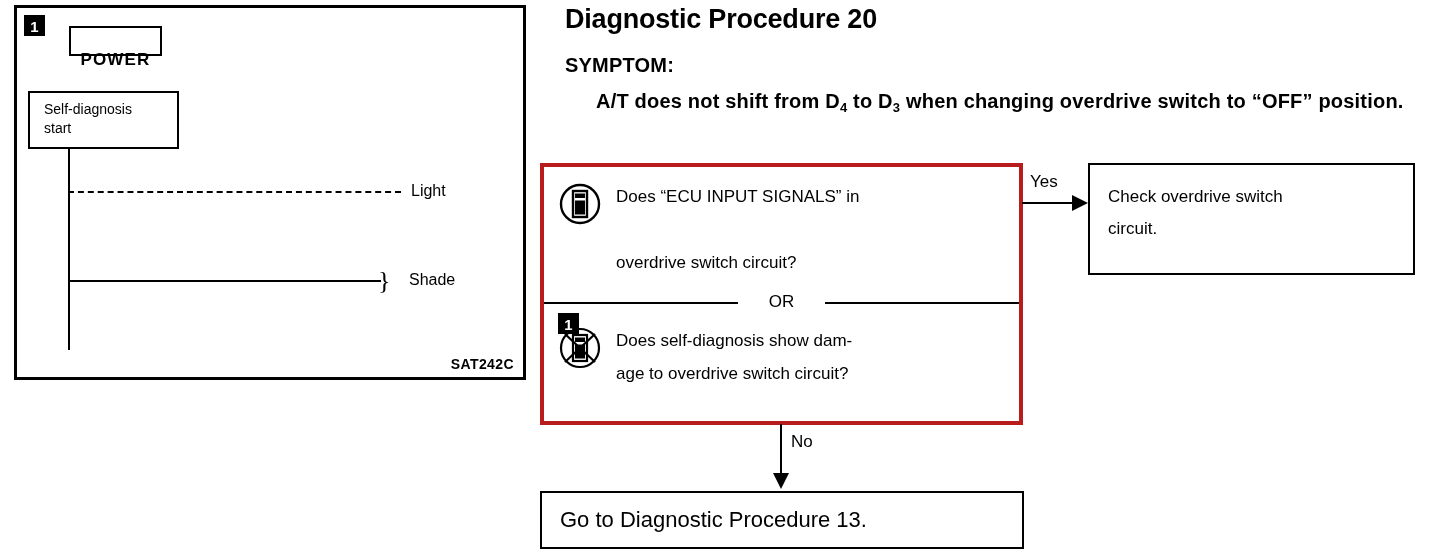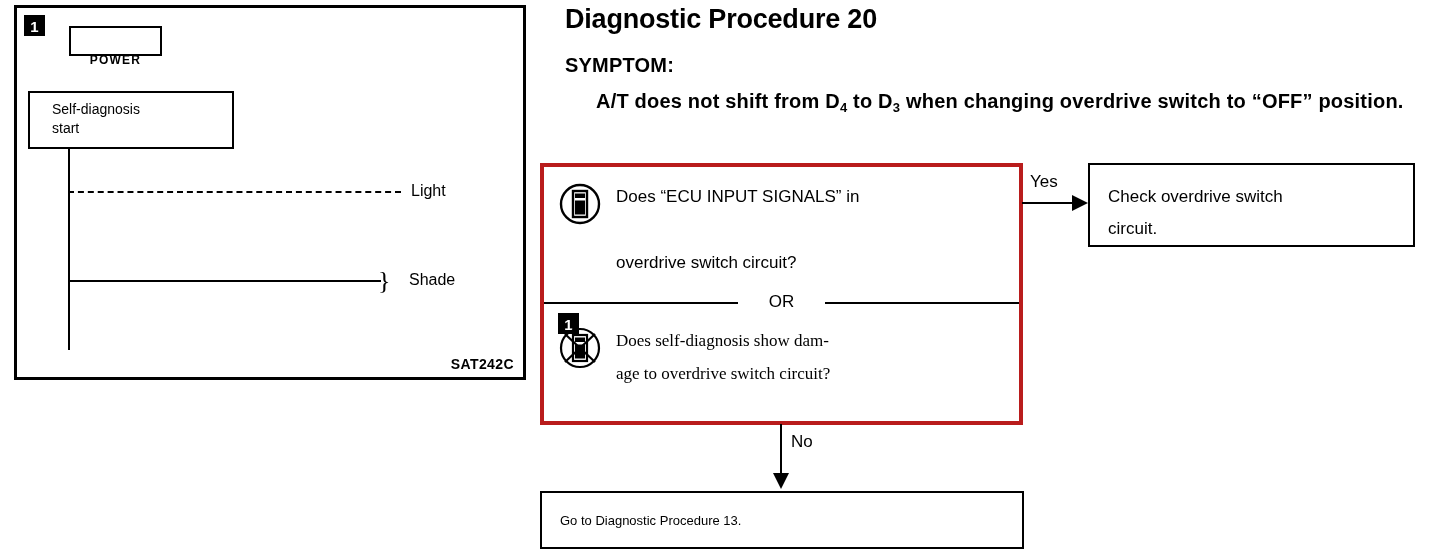--- a/index.html
+++ b/index.html
@@ -54,34 +54,34 @@
     top: 18px;
     width: 93px;
     height: 30px;
     border: 2px solid #000;
     box-sizing: border-box;
     display: flex;
     align-items: center;
     justify-content: center;
   }
   #power-label {
-    font-size: 12px;
+    font-size: 17px;
     font-weight: bold;
     letter-spacing: 1.2px;
     margin-top: 37px;
   }
   #selfdiag-box {
     position: absolute;
     left: 11px;
     top: 83px;
-    width: 206px;
+    width: 151px;
     height: 58px;
     border: 2px solid #000;
     box-sizing: border-box;
-    padding: 7px 0 0 22px;
+    padding: 7px 0 0 14px;
   }
   #selfdiag-box span {
     display: block;
     font-size: 14px;
     line-height: 19px;
   }
   
   #trunk-line {
     position: absolute;
     left: 51px;
@@ -189,21 +189,20 @@
     display: flex;
     align-items: flex-start;
   }
   #decision-top {
     height: 128px;
     padding: 13px 10px 0 14px;
   }
   #decision-bottom {
     height: 130px;
     padding: 29px 10px 11px 14px;
-    font-family: Liberation Serif, serif;
   }
   .q-icon {
     flex: 0 0 auto;
     width: 44px;
     height: 44px;
     margin-right: 14px;
     margin-top: 2px;
   }
   .q-text {
     font-size: 17px;
@@ -266,21 +265,21 @@
     position: absolute;
     left: 1030px;
     top: 172px;
     font-size: 17px;
   }
   #result-box {
     position: absolute;
     left: 1088px;
     top: 163px;
     width: 327px;
-    height: 84px;
+    height: 112px;
     border: 2px solid #000;
     box-sizing: border-box;
     padding: 16px 0 16px 18px;
   }
   #result-box span {
     display: block;
     font-size: 17px;
     line-height: 32px;
   }
 
@@ -315,21 +314,21 @@
     top: 491px;
     width: 484px;
     height: 58px;
     border: 2px solid #000;
     box-sizing: border-box;
     display: flex;
     align-items: center;
     padding-left: 18px;
   }
   #final-box span {
-    font-size: 13px;
+    font-size: 22px;
   }
 </style>
 </head>
 <body>
 
 <div id="illustration">
 
   <div id="illo-badge" class="step-badge">1</div>
 
   <div id="power-box">

